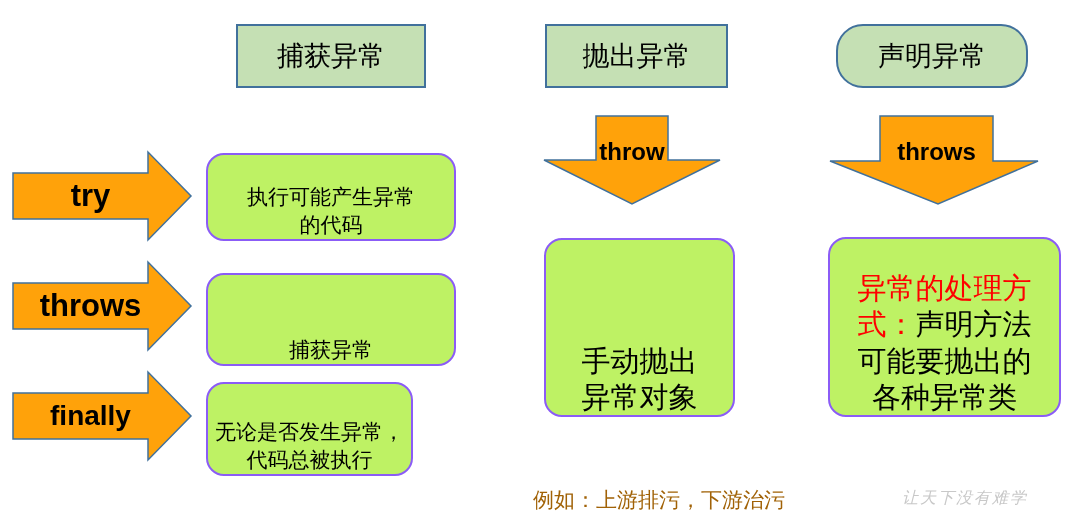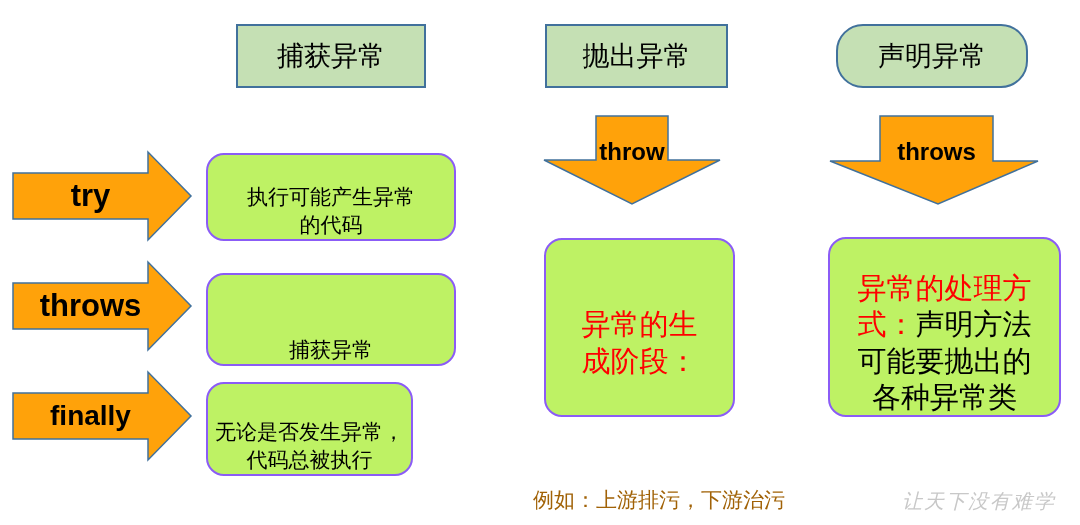--- a/index.html
+++ b/index.html
@@ -21,21 +21,21 @@
   .red { color: #ff0000; }
   svg.arrow { position: absolute; overflow: visible; }
   .arrow-label {
     position: absolute; font-family: "Liberation Sans", sans-serif; font-weight: bold;
     display: flex; align-items: center; justify-content: center; color: #000;
   }
   .example {
     position: absolute; left: 533px; top: 486px; font-size: 21px; color: #a16207;
   }
   .watermark {
-    position: absolute; left: 902px; top: 488px; font-size: 20px; color: #c8c8c8;
+    position: absolute; left: 902px; top: 488px; font-size: 16px; color: #c8c8c8;
     font-family: "DejaVu Serif", serif; font-style: italic; letter-spacing: 2px; white-space: nowrap;
   }
 </style>
 </head>
 <body>
 
 <div class="header-box" style="left:236px; top:24px; width:190px; height:64px;">
   <span>捕获异常</span>
 </div>
 <div class="header-box" style="left:545px; top:24px; width:183px; height:64px;">
@@ -72,22 +72,23 @@
 代码总被执行</span>
 </div>
 
 <svg class="arrow" width="180" height="90" style="left:544px; top:116px;">
   <polygon points="52,0 124,0 124,44 176,44 88,88 0,44 52,44" fill="#ffa20a" stroke="#41719c" stroke-width="1.5"></polygon>
 </svg>
 <div class="arrow-label" style="left:596px; top:134px; width:72px; height:36px; font-size:24px;">throw</div>
 
 <div class="rbox big" style="left:544px; top:238px; width:191px; height:179px; white-space:pre-line;">
   <div>
-    <span class="red">异常的生
-成阶段：</span><br>
+    <br>
+    <span>手动抛出
+异常对象</span>
   </div>
 </div>
 
 <svg class="arrow" width="220" height="90" style="left:820px; top:116px;">
   <polygon points="60,0 173,0 173,45 218,45 118,88 10,45 60,45" fill="#ffa20a" stroke="#41719c" stroke-width="1.5"></polygon>
 </svg>
 <div class="arrow-label" style="left:880px; top:134px; width:113px; height:36px; font-size:24px;">throws</div>
 
 <div class="rbox big" style="left:828px; top:237px; width:233px; height:180px; white-space:pre-line;">
   <div>

